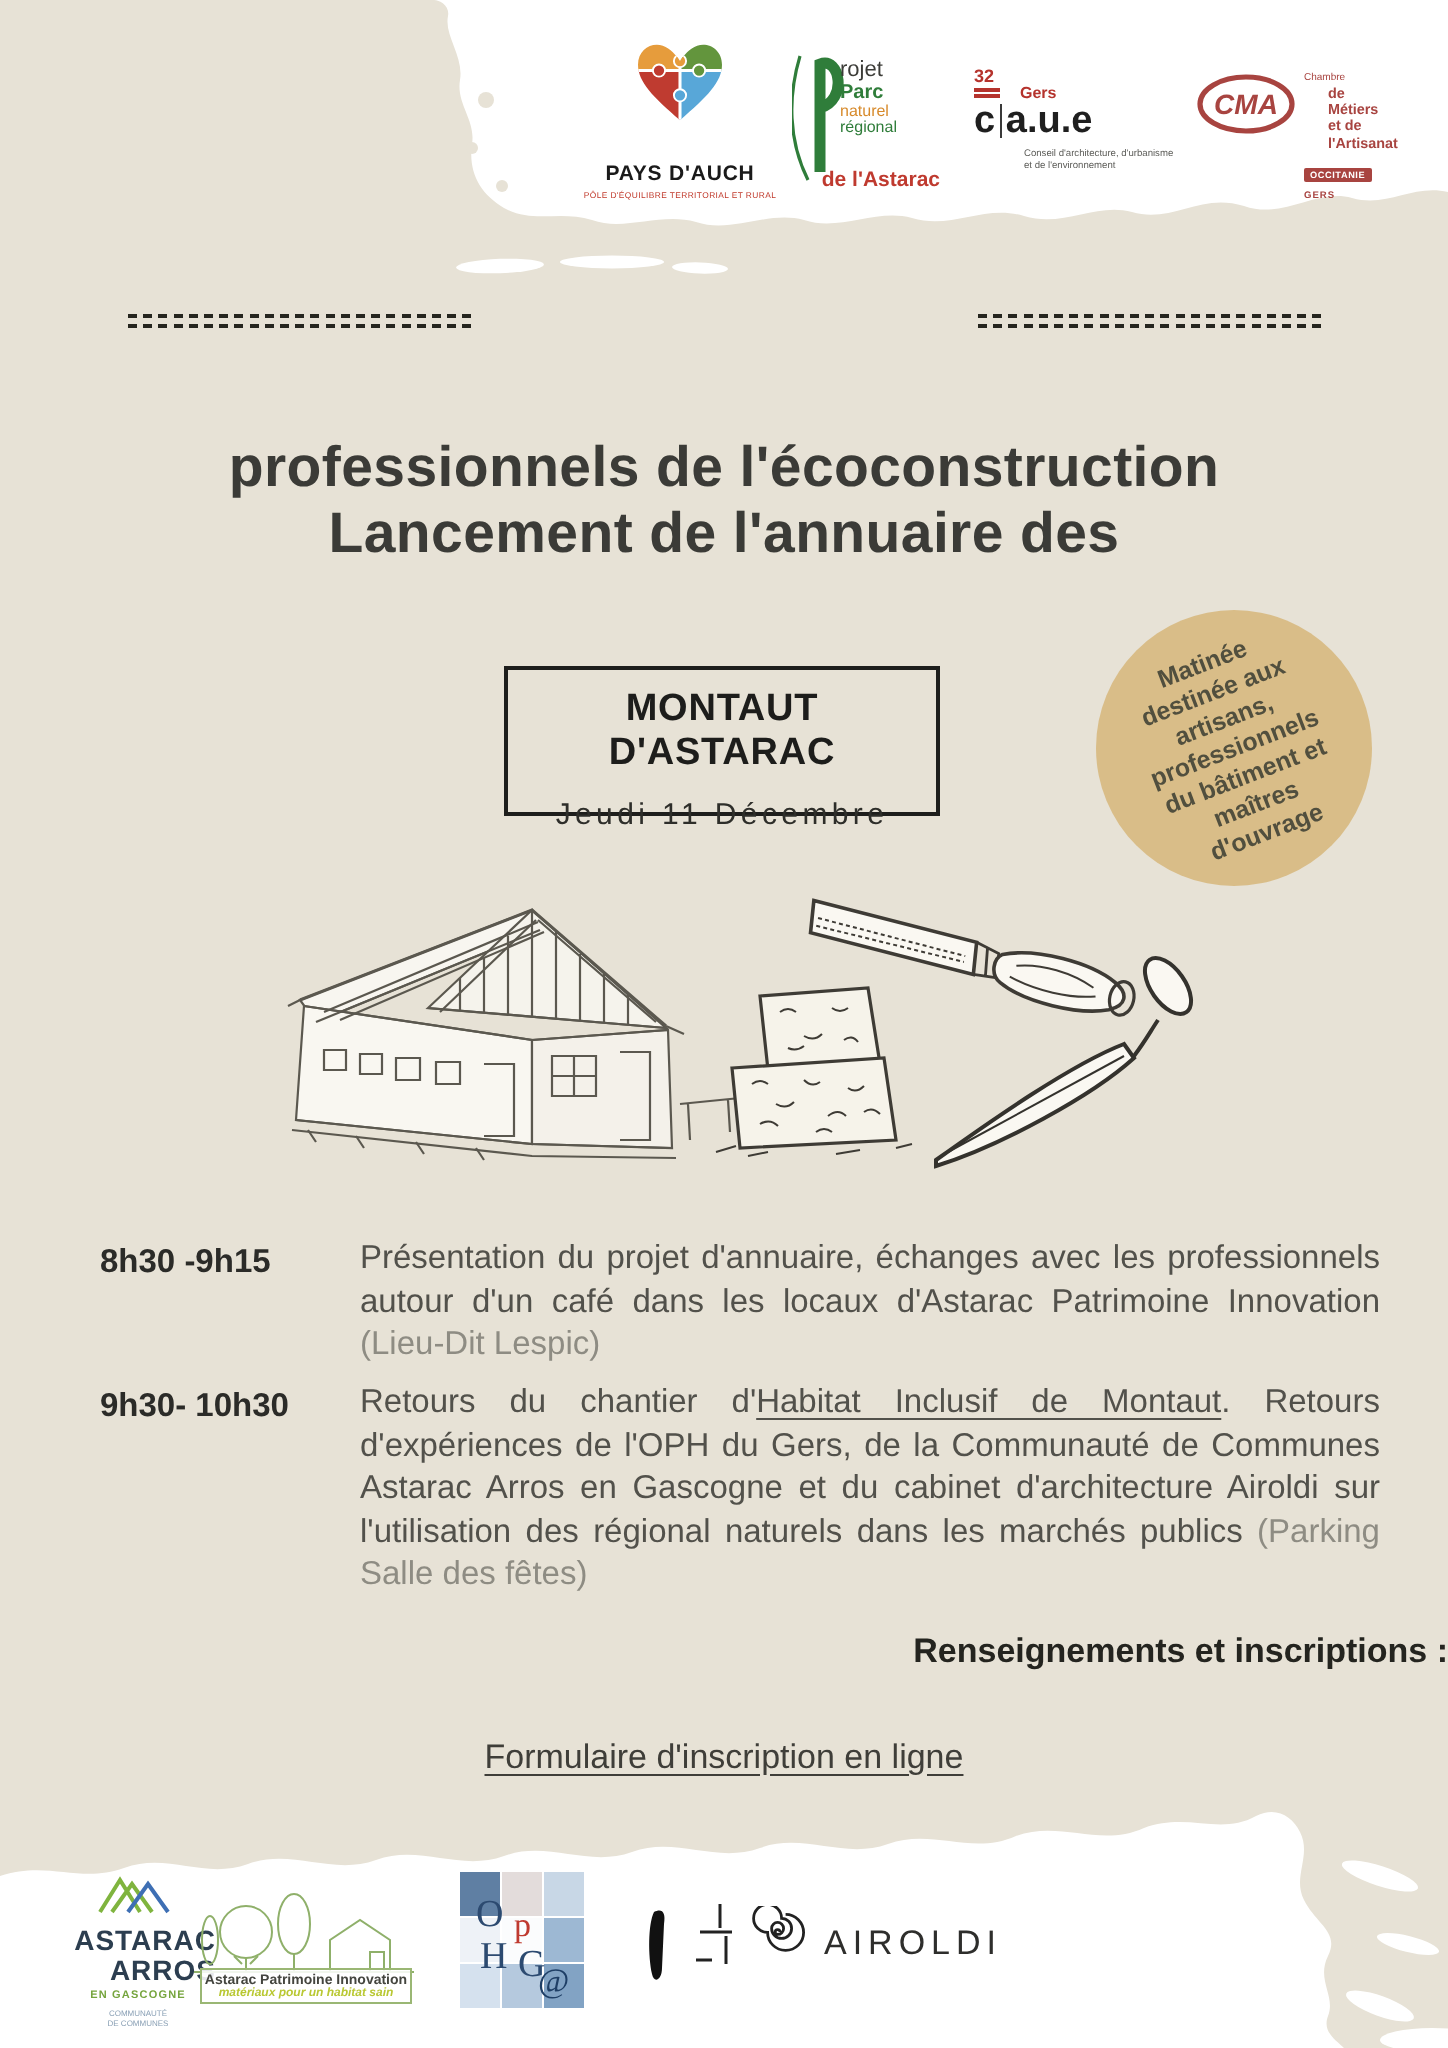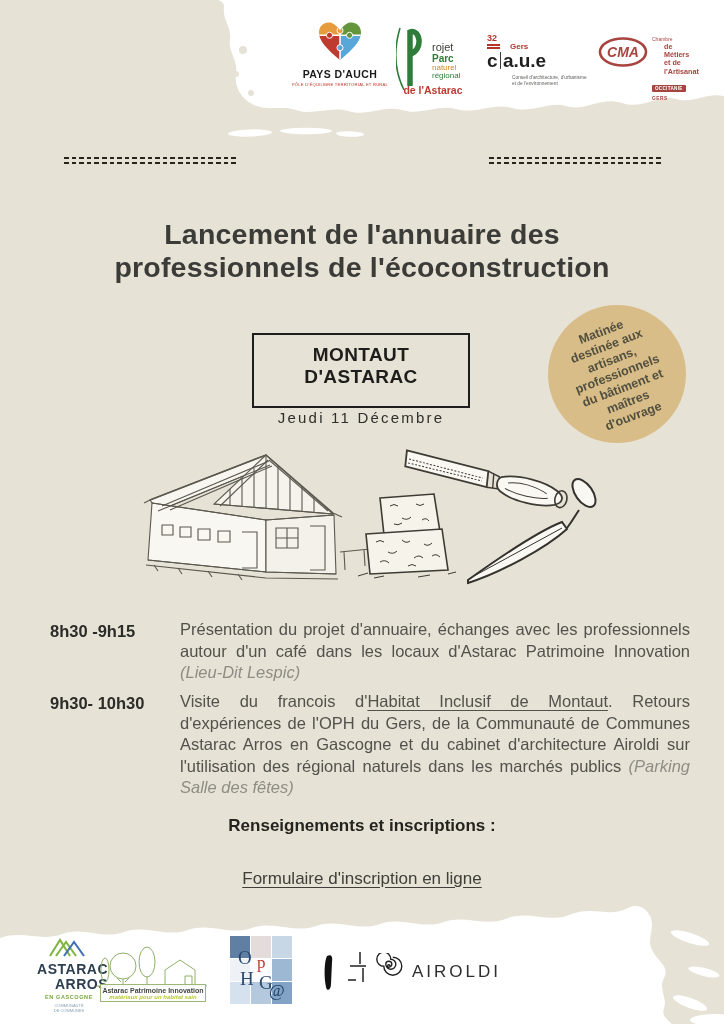--- a/index.html
+++ b/index.html
@@ -5,30 +5,30 @@
   html,body{margin:0;padding:0;}
   body{font-family:"Liberation Sans",sans-serif;background:#b9b4a8;}
   .poster{position:relative;width:724px;height:1024px;background:#e7e2d6;overflow:hidden;margin:0 auto;}
   .abs{position:absolute;}
   .bg-svg{position:absolute;left:0;top:0;z-index:0;pointer-events:none;}
   .layer{position:absolute;left:0;top:0;width:724px;height:1024px;z-index:1;}
 
   
   .logo{position:absolute;}
   .pays-dauch{left:288px;top:20px;width:104px;text-align:center;}
-  .pays-dauch .t{font-size:10.5px;font-weight:800;color:#1a1a1a;letter-spacing:.4px;margin-top:2px;}
+  .pays-dauch .t{font-size:10.5px;font-weight:800;color:#1a1a1a;letter-spacing:.4px;margin-top:14px;}
   .pays-dauch .s{font-size:4.2px;color:#c0392b;letter-spacing:.2px;margin-top:2px;}
 
   .pnr{left:396px;top:24px;width:74px;height:80px;}
-  .pnr .words{position:absolute;left:36px;top:6px;line-height:1.05;margin-top:12px;}
+  .pnr .words{position:absolute;left:24px;top:6px;line-height:1.05;}
   .pnr .w1{font-size:11px;color:#3c3c38;}
   .pnr .w2{font-size:10px;color:#2f7d3a;font-weight:700;}
   .pnr .w3{font-size:8px;color:#d78a2b;}
   .pnr .w4{font-size:8px;color:#2f7d3a;}
-  .pnr .w5{position:absolute;left:0;top:60px;width:74px;text-align:center;font-size:10.5px;color:#bf3a2f;font-weight:700;}
+  .pnr .w5{position:absolute;left:0;top:60px;width:74px;text-align:right;font-size:10.5px;color:#bf3a2f;font-weight:700;}
 
   .caue{left:487px;top:34px;width:100px;height:50px;}
   .caue .dept{position:absolute;left:0;top:0;font-size:9px;font-weight:800;color:#b5332d;line-height:1;}
   .caue .bar{position:absolute;left:0;width:13px;height:1.6px;background:#b5332d;}
   .caue .region{position:absolute;left:23px;top:8px;font-size:8px;font-weight:700;color:#b5332d;}
   .caue .acro{position:absolute;left:0;top:17px;display:flex;align-items:center;}
   .caue .acro .c,.caue .acro .rest{font-size:19px;font-weight:800;color:#1f1f1f;line-height:1;}
   .caue .vbar{width:1.3px;height:17px;background:#3a3a3a;margin:0 2px;}
   .caue .sub{position:absolute;left:25px;top:41px;font-size:4.8px;color:#5c5c58;line-height:1.25;}
 
@@ -45,37 +45,37 @@
   .dashline.left{left:64px;width:172px;}
   .dashline.right{left:489px;width:172px;}
   .dashline::before,.dashline::after{content:"";display:block;height:2.2px;background:repeating-linear-gradient(90deg,#26261f 0 4.5px,transparent 4.5px 7.6px);}
   .dashline::before{margin-bottom:2.6px;}
 
   .main-title{left:42px;top:218px;width:640px;text-align:center;font-size:28.5px;font-weight:800;color:#3b3b37;line-height:1.16;letter-spacing:.2px;}
 
   
   .event-box{left:252px;top:333px;width:214px;height:62px;border:2.5px solid #1e1e1c;text-align:center;padding-top:9px;box-sizing:content-box;}
   .event-box .loc{font-size:19px;font-weight:800;color:#1d1d1b;letter-spacing:.4px;}
-  .event-box .date{font-size:15px;color:#2e2e2a;letter-spacing:2.2px;margin-top:21px;}
+  .event-box .date{font-size:15px;color:#2e2e2a;letter-spacing:2.2px;margin-top:11px;}
 
   .gold-circle{left:548px;top:305px;width:138px;height:138px;border-radius:50%;background:#d9bd88;display:flex;align-items:center;justify-content:center;}
   .gold-circle .txt{transform:rotate(-21deg);text-align:center;font-size:12.5px;line-height:1.2;color:#514f3e;font-weight:600;}
 
   
   .sch-time{left:50px;width:126px;font-size:16.5px;font-weight:800;color:#2b2b28;}
   .sch-time.t1{top:622px;}
   .sch-time.t2{top:694px;}
   .sch-text{left:180px;width:510px;font-size:16.5px;color:#52514b;line-height:1.31;text-align:justify;}
   .sch-text.x1{top:619px;}
   .sch-text.x2{top:691px;}
-  .note{font-style:italic;color:#8e8c83;}
+  .note{color:#8e8c83;}
   .ulink{text-decoration:underline;text-underline-offset:2.5px;}
 
   
-  .contact-h{left:0;top:816px;width:724px;text-align:center;font-size:17px;font-weight:800;color:#24241f;}
+  .contact-h{left:0;top:816px;width:724px;text-align:right;font-size:17px;font-weight:800;color:#24241f;}
   .contact-p{left:0;top:843px;width:724px;text-align:center;font-size:17.5px;color:#3f3e39;letter-spacing:.3px;}
   .contact-l{left:0;top:869px;width:724px;text-align:center;font-size:17px;color:#3f3e39;text-decoration:underline;text-underline-offset:3px;}
 
   
   .arros{left:30px;top:936px;width:78px;text-align:center;}
   .arros .n1,.arros .n2{font-size:14px;font-weight:800;color:#2c3e50;letter-spacing:.5px;line-height:1.1;text-align:right;}
   .arros .n3{font-size:5.5px;font-weight:700;color:#76a53e;letter-spacing:.6px;margin-top:1px;}
   .arros .n4{font-size:4px;color:#8aa0b5;margin-top:3px;line-height:1.3;}
 
   .api{left:95px;top:938px;width:114px;height:66px;}
@@ -190,22 +190,22 @@
         <div class="c3">et de l'Artisanat</div>
         <div><span class="badge">OCCITANIE</span></div>
         <div class="dept">GERS</div>
       </div>
     </div>
 
     <div class="abs dashline left"></div>
     <div class="abs dashline right"></div>
 
     <div class="abs main-title">
+      <div>professionnels de l'écoconstruction</div>
       <div>Lancement de l'annuaire des</div>
-      <div>professionnels de l'écoconstruction</div>
     </div>
 
     <div class="abs event-box">
       <div class="loc">MONTAUT D'ASTARAC</div>
       <div class="date">Jeudi 11 Décembre</div>
     </div>
 
     <div class="abs gold-circle">
       <div class="txt">
         <div>Matinée</div>
@@ -268,21 +268,21 @@
         <path d="M356,144 L444,96" stroke-width="1"></path>
         <path d="M449,96 C455,88 457,84 461,78"></path>
         <ellipse cx="466" cy="61" rx="8.5" ry="16" transform="rotate(-35 466 61)" fill="#faf8f2"></ellipse>
       </g>
     </svg>
 
     <div class="abs sch-time t1">8h30 -9h15</div>
     <div class="abs sch-text x1"><span>Présentation du projet d'annuaire, échanges avec les professionnels autour d'un café dans les locaux d'Astarac Patrimoine Innovation </span><span class="note">(Lieu-Dit Lespic)</span></div>
 
     <div class="abs sch-time t2">9h30- 10h30</div>
-    <div class="abs sch-text x2"><span>Visite du francois d'</span><span class="ulink">Habitat Inclusif de Montaut</span><span>. Retours d'expériences de l'OPH du Gers, de la Communauté de Communes Astarac Arros en Gascogne et du cabinet d'architecture Airoldi sur l'utilisation des régional naturels dans les marchés publics </span><span class="note">(Parking Salle des fêtes)</span></div>
+    <div class="abs sch-text x2"><span>Retours du chantier d'</span><span class="ulink">Habitat Inclusif de Montaut</span><span>. Retours d'expériences de l'OPH du Gers, de la Communauté de Communes Astarac Arros en Gascogne et du cabinet d'architecture Airoldi sur l'utilisation des régional naturels dans les marchés publics </span><span class="note">(Parking Salle des fêtes)</span></div>
 
     <div class="abs contact-h">Renseignements et inscriptions :</div>
     <div class="abs contact-l">Formulaire d'inscription en ligne</div>
 
     <div class="abs arros">
       <svg width="46" height="22" viewBox="0 0 46 22">
         <path d="M4,20 L14,4 L24,20 M10,20 L20,6 L30,20" fill="none" stroke="#7fb43e" stroke-width="2"></path>
         <path d="M18,20 L28,6 L38,20" fill="none" stroke="#3e6fb4" stroke-width="2"></path>
       </svg>
       <div class="n1">ASTARAC</div>

